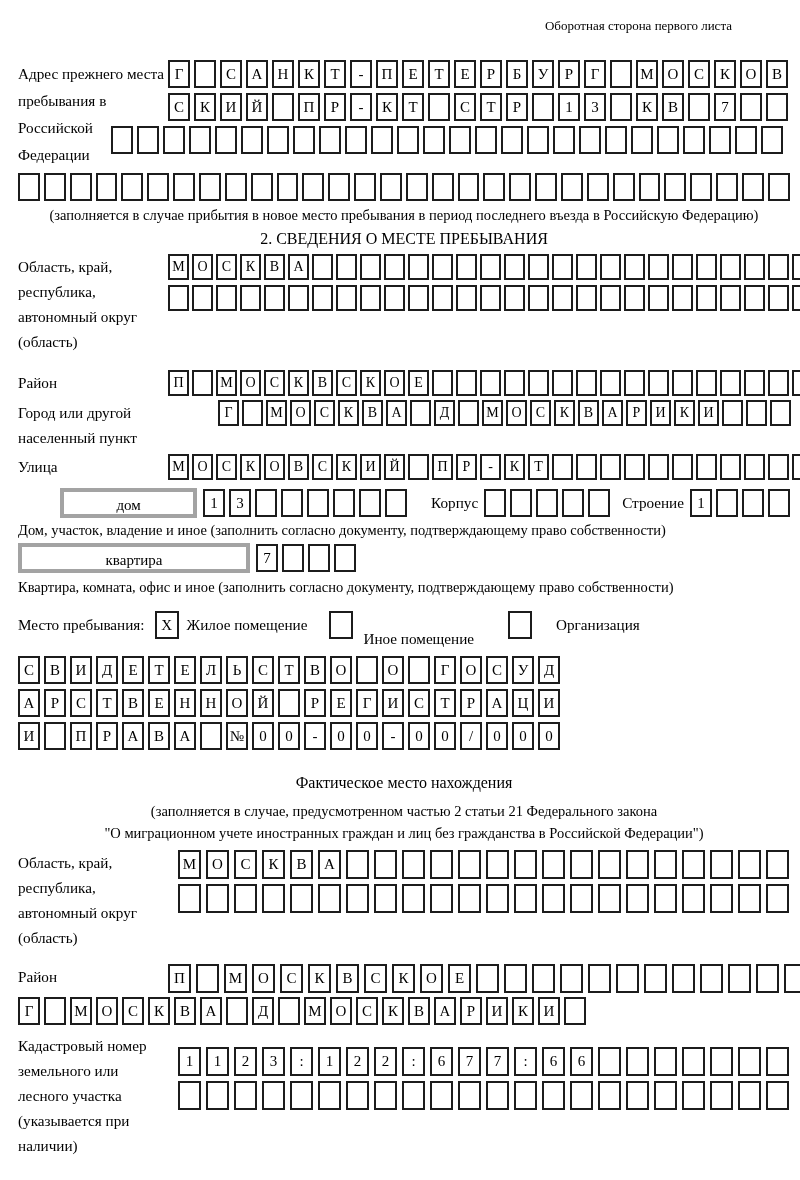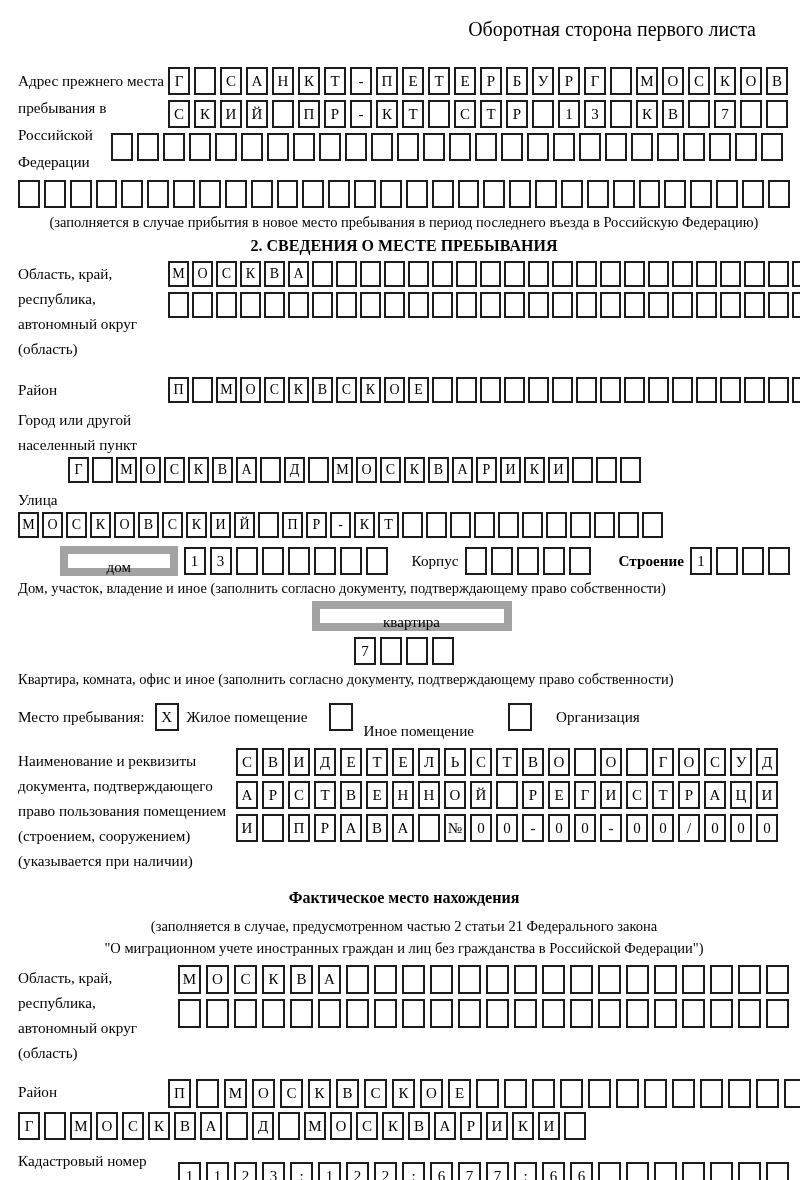--- a/index.html
+++ b/index.html
@@ -1,47 +1,47 @@
 <!DOCTYPE html>
 <html><head>
 <meta charset="utf-8">
 <style>
   html,body{margin:0;padding:0;background:#fff;color:#000;
     font-family:"Liberation Serif","DejaVu Serif",serif;}
   .sheet{position:relative;width:800px;height:1180px;overflow:hidden;
     padding:10px 0 0 0;box-sizing:border-box;background:#fff;}
   .inner{padding:0 10px 0 18px;}
-  .header-note{text-align:right;padding-right:44px;font-size:20px;margin-top:8px;}
+  .header-note{text-align:right;padding-right:68px;font-size:13px;margin-top:8px;}
   .caption{font-size:14.5px;}
   .center{text-align:center;}
-  .sec-title{font-weight:bold;font-size:16px;text-align:center;}
+  .sec-title{font-weight:normal;font-size:16px;text-align:center;}
   .field{display:flex;align-items:flex-start;}
   .flabel{width:150px;flex-shrink:0;font-size:15.2px;line-height:25px;}
   .flabel.tall{line-height:27px;}
   .rows{display:flex;flex-direction:column;gap:5px;}
   .cells{display:flex;gap:4px;}
   .cells .cell{display:inline-block;box-sizing:border-box;width:22px;height:28px;
     border:2px solid #1c1c1c;text-align:center;font-size:15px;line-height:24px;
     background:#fff;overflow:hidden;}
   .cells.sm{gap:3px;}
   .cells.sm .cell{width:21px;height:26px;line-height:22px;font-size:14px;}
   .cells.lg{gap:5px;}
   .cells.lg .cell{width:23px;height:29px;line-height:25px;}
   .inline-cells{display:inline-flex;gap:4px;vertical-align:middle;}
   .inline-cells .cell{display:inline-block;box-sizing:border-box;width:22px;height:28px;
     border:2px solid #1c1c1c;text-align:center;font-size:15px;line-height:24px;background:#fff;}
-  .labelbox{display:inline-block;box-sizing:border-box;border:8px solid #a3a3a3;
+  .labelbox{display:inline-block;box-sizing:border-box;border:4px solid #a3a3a3;
     height:30px;line-height:26px;text-align:center;font-size:15px;vertical-align:middle;}
   .inline-label{font-size:15.2px;vertical-align:middle;}
   .chk{display:inline-block;box-sizing:border-box;width:24px;height:28px;
     border:2px solid #1c1c1c;text-align:center;font-size:15px;line-height:24px;
     vertical-align:middle;background:#fff;}
   .stayrow{display:flex;align-items:center;font-size:15.2px;}
-  .mt2{margin-top:2px;}.mt4{margin-top:4px;flex-direction:column;}.mt6{margin-top:6px;}.mt8{margin-top:8px;}.mt14{margin-top:14px;}.mt16{margin-top:16px;}
-  .mt20{margin-top:16px;}.mt26{margin-top:26px;}
+  .mt2{margin-top:2px;}.mt4{margin-top:4px;}.mt6{margin-top:6px;}.mt8{margin-top:8px;}.mt14{margin-top:14px;}.mt16{margin-top:16px;}
+  .mt20{margin-top:24px;}.mt26{margin-top:26px;}
   .indent50{margin-left:50px;}
   .indent10{margin-left:10px;}
   .r3off{margin-left:-57px;}
   .r4row{margin-left:0px;margin-top:5px;}
   .note-lines{font-size:14.5px;line-height:22px;}
 </style>
 </head>
 <body>
 
 <div class="sheet">
@@ -343,53 +343,52 @@
           <span class="cell"></span>
         </span>
       <span class="inline-label" style="margin-left:18px;">Корпус</span>
       <span class="inline-cells">
           <span class="cell"></span>
           <span class="cell"></span>
           <span class="cell"></span>
           <span class="cell"></span>
           <span class="cell"></span>
         </span>
-      <span class="inline-label" style="margin-left:22px;font-weight:bold;">Строение</span>
+      <span class="inline-label" style="margin-left:6px;">Строение</span>
       <span class="inline-cells">
           <span class="cell">1</span>
           <span class="cell"></span>
           <span class="cell"></span>
           <span class="cell"></span>
         </span>
     </div>
     <div class="caption mt4">Дом, участок, владение и иное (заполнить согласно документу, подтверждающему право собственности)</div>
 
     <div class="mt4" style="display:flex;align-items:center;gap:6px;">
-      <span class="labelbox" style="width:200px;margin-left:15px;">квартира</span>
+      <span class="labelbox" style="width:232px;">квартира</span>
       <span class="inline-cells">
           <span class="cell">7</span>
           <span class="cell"></span>
           <span class="cell"></span>
           <span class="cell"></span>
         </span>
     </div>
     <div class="caption mt6">Квартира, комната, офис и иное (заполнить согласно документу, подтверждающему право собственности)</div>
 
     <div class="stayrow mt6">
       <span>Место пребывания:</span>
       <span class="chk" style="margin-left:10px;">X</span>
       <span style="margin-left:8px;">Жилое помещение</span>
       <span class="chk" style="margin-left:22px;"></span>
       <span style="margin-left:10px;margin-top:28px;">Иное помещение</span>
       <span class="chk" style="margin-left:34px;"></span>
       <span style="margin-left:24px;">Организация</span>
     </div>
 
     <div class="field mt8">
-      <div class="flabel" style="width:218px;">Наименование и реквизиты документа, подтверждающего право пользования помещением (строением, сооружением) (указывается при наличии)</div>
       <div class="rows">
         <div class="cells">
             <span class="cell">С</span>
             <span class="cell">В</span>
             <span class="cell">И</span>
             <span class="cell">Д</span>
             <span class="cell">Е</span>
             <span class="cell">Т</span>
             <span class="cell">Е</span>
             <span class="cell">Л</span>

